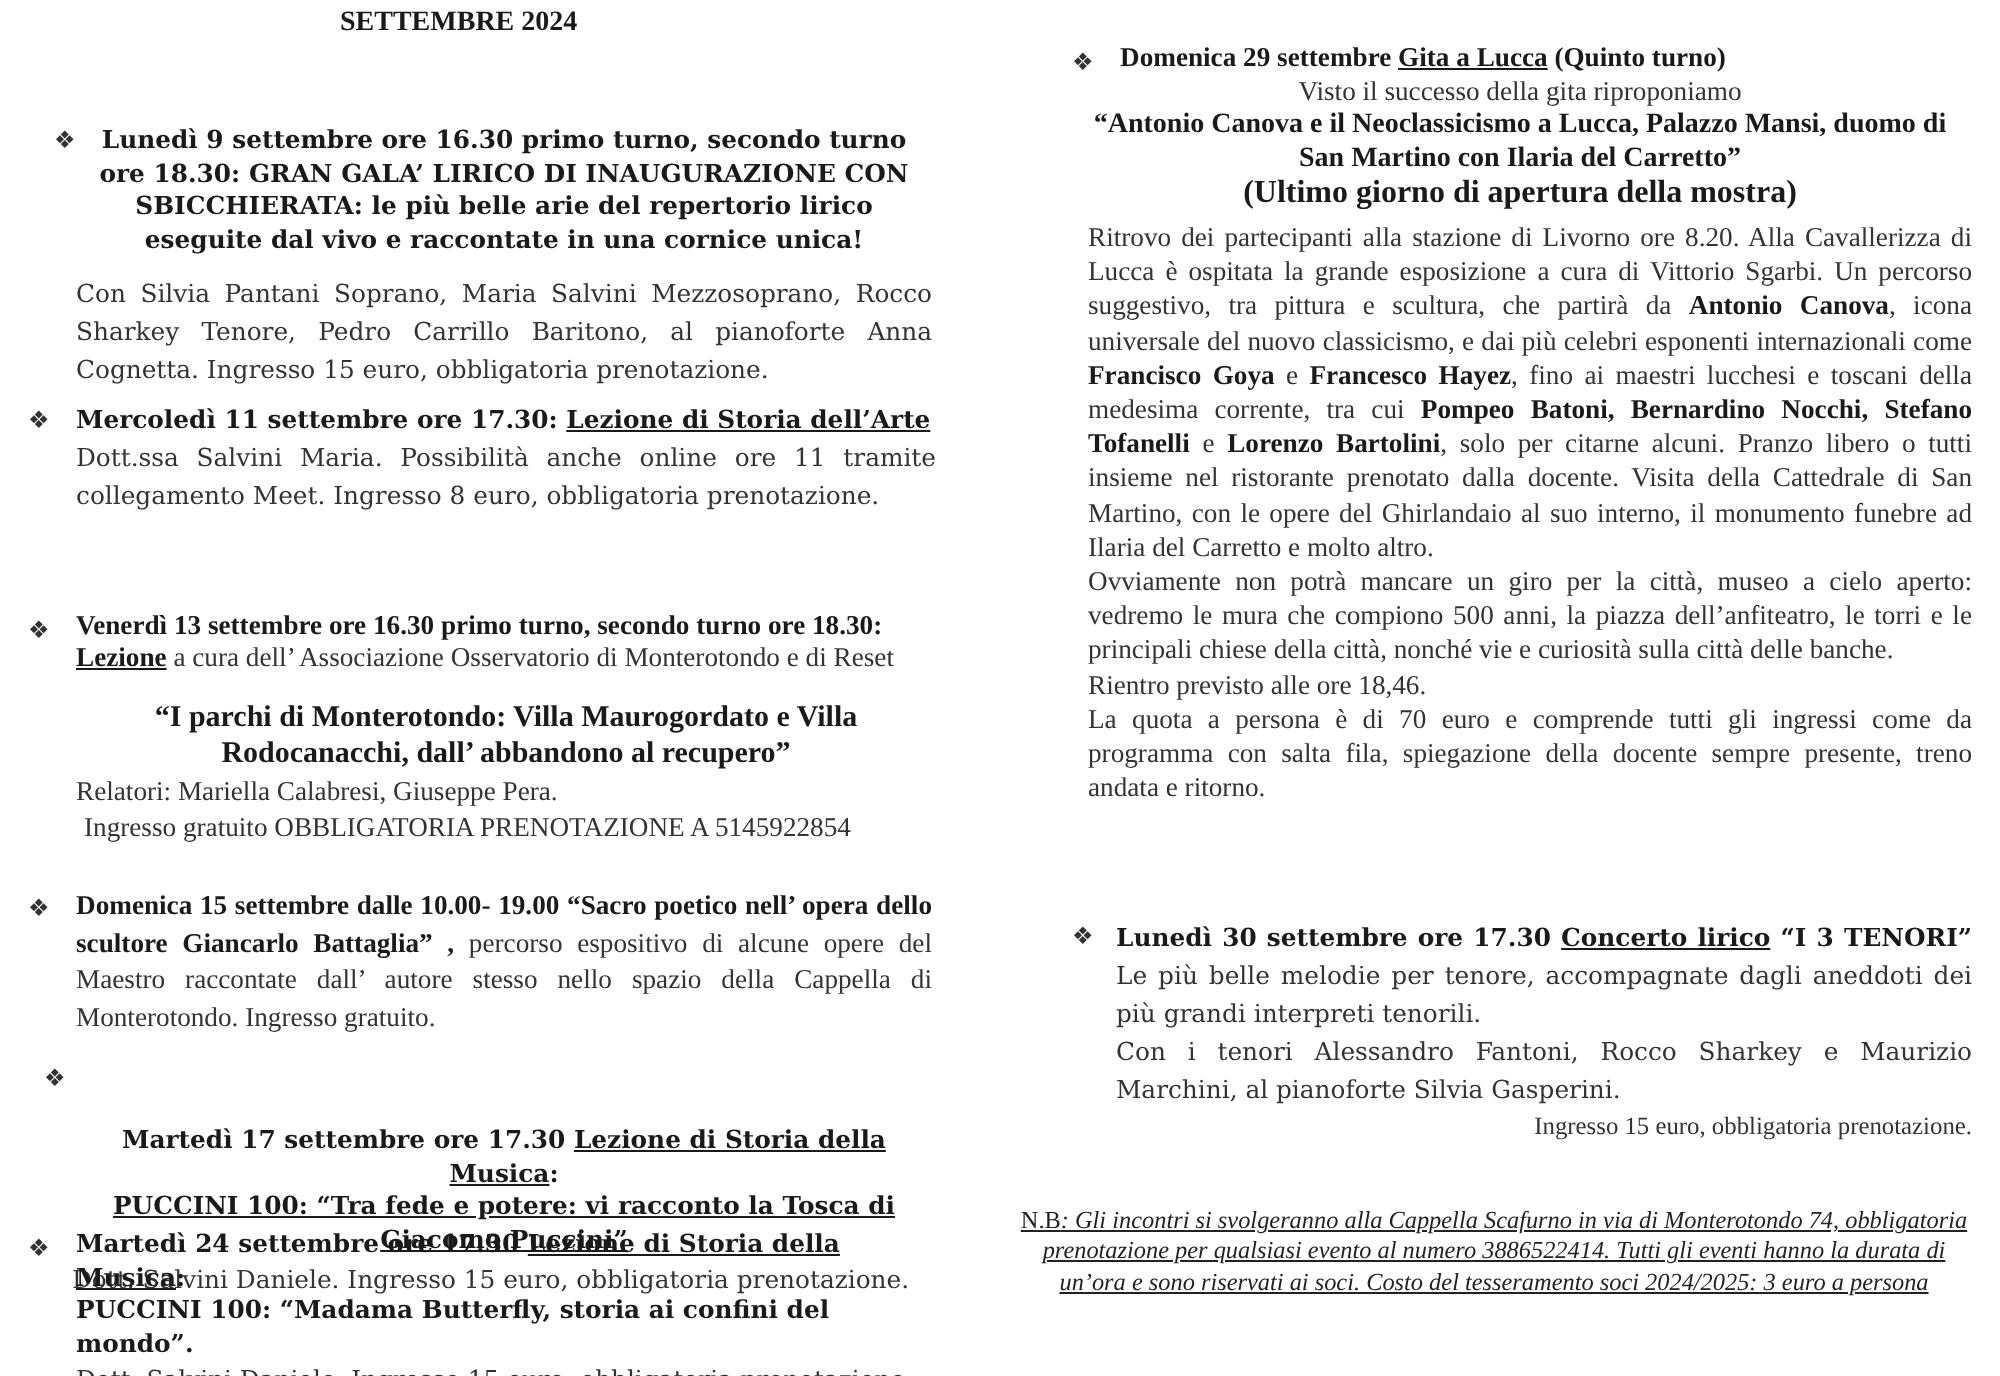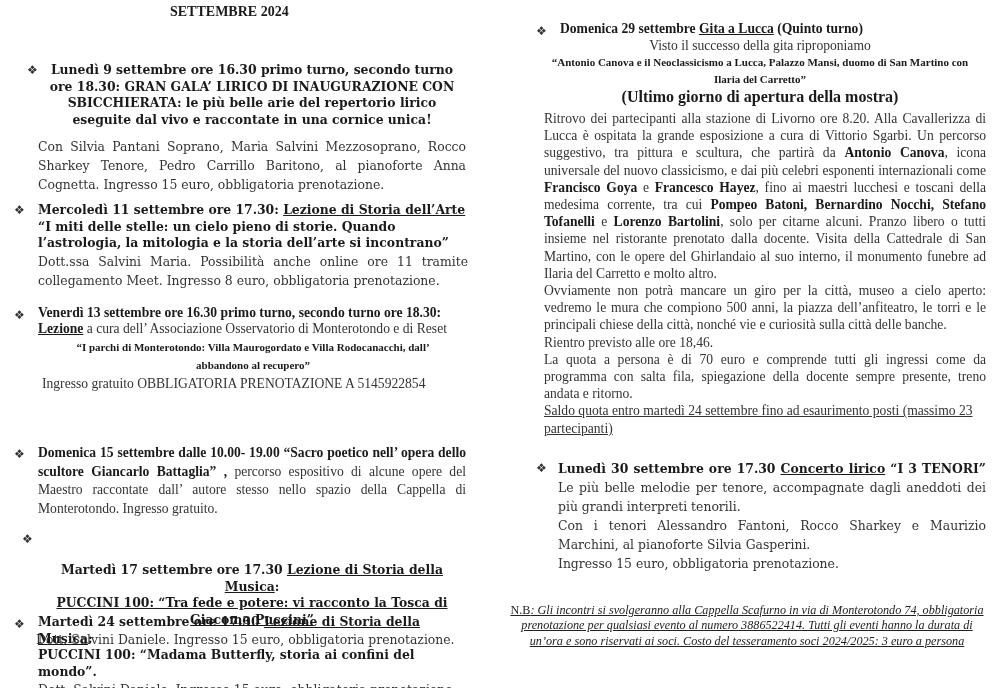--- a/index.html
+++ b/index.html
@@ -28,30 +28,30 @@
   <div>
     <span class="bul" style="left:27px;top:63px;">❖</span>
     <div class="ev c b" style="left:38px;top:62px;width:428px;">Lunedì 9 settembre ore 16.30 primo turno, secondo turno ore 18.30:  GRAN GALA’ LIRICO DI INAUGURAZIONE CON SBICCHIERATA: le più belle arie del repertorio lirico eseguite dal vivo e raccontate in una cornice unica!</div>
     <div class="ev j norm" style="left:38px;top:137px;width:428px;line-height:19px;">Con Silvia Pantani Soprano, Maria Salvini Mezzosoprano, Rocco Sharkey Tenore, Pedro Carrillo Baritono, al pianoforte Anna Cognetta. Ingresso 15 euro, obbligatoria prenotazione.</div>
   </div>
 
   <div>
     <span class="bul" style="left:14px;top:203px;">❖</span>
     <div class="ev" style="left:38px;top:202px;width:430px;">
       <span class="b">Mercoledì 11 settembre ore 17.30: </span><span class="b u">Lezione di Storia dell’Arte</span>
-      <p class="b">“I miti delle stelle: un cielo pieno di storie. Quando l’astrologia, la mitologia e la storia dell’arte si incontrano”</p>
       <p class="j norm" style="line-height:19px;">Dott.ssa Salvini Maria. Possibilità anche online ore 11 tramite collegamento Meet. Ingresso 8 euro, obbligatoria prenotazione.</p>
     </div>
   </div>
 
   <div>
     <span class="bul" style="left:14px;top:308px;">❖</span>
     <div class="tnr" style="position:absolute;left:38px;top:305px;width:430px;">
       <span class="b">Venerdì 13 settembre ore 16.30 primo turno, secondo turno ore 18.30: </span><span class="b u">Lezione</span><span class="norm"> a cura dell’ Associazione Osservatorio di Monterotondo e di Reset</span>
-      <p class="b c" style="margin-top:0;font-size:11px;line-height:18px;padding:0 30px;">“I parchi di Monterotondo:  Villa Maurogordato e Villa Rodocanacchi, dall’ abbandono al recupero”</p>
+      <p class="b c" style="margin-top:12px;font-size:15px;line-height:18px;padding:0 30px;">“I parchi di Monterotondo:  Villa Maurogordato e Villa Rodocanacchi, dall’ abbandono al recupero”</p>
+      <p class="norm" style="margin-top:2px;">Relatori:  Mariella Calabresi, Giuseppe Pera.</p>
       <p class="norm" style="padding-left:4px;margin-top:2px;">Ingresso gratuito OBBLIGATORIA  PRENOTAZIONE A 5145922854</p>
     </div>
   </div>
 
   <div>
     <span class="bul" style="left:14px;top:447px;">❖</span>
     <div class="tnr j" style="position:absolute;left:38px;top:444px;width:428px;line-height:18.6px;">
       <span class="b">Domenica 15 settembre dalle 10.00- 19.00 “Sacro poetico nell’ opera dello scultore Giancarlo Battaglia” ,</span><span class="norm"> percorso espositivo di alcune opere del Maestro raccontate dall’ autore stesso nello spazio della Cappella di Monterotondo. Ingresso gratuito.</span>
     </div>
   </div>
@@ -77,37 +77,36 @@
 
 <div id="right" class="col">
 
   <div>
     <span class="bul" style="left:16px;top:24px;">❖</span>
     <div class="tnr" style="position:absolute;left:40px;top:21px;width:430px;">
       <span class="b">Domenica 29 settembre </span><span class="b u">Gita a Lucca</span><span class="b"> (Quinto turno)</span>
     </div>
     <div class="tnr" style="position:absolute;left:0;top:38px;width:480px;">
       <p class="c norm">Visto il successo della gita riproponiamo</p>
-      <p class="c b" style="font-size:11px;line-height:17px;padding:0 20px;">“Antonio Canova e il Neoclassicismo a Lucca, Palazzo Mansi, duomo di San Martino con Ilaria del Carretto”</p>
+      <p class="c b" style="font-size:14px;line-height:17px;padding:0 20px;">“Antonio Canova e il Neoclassicismo a Lucca, Palazzo Mansi, duomo di San Martino con Ilaria del Carretto”</p>
       <p class="c b" style="font-size:16px;line-height:17px;">(Ultimo giorno di apertura della mostra)</p>
     </div>
     <div class="tnr j norm" style="position:absolute;left:24px;top:110px;width:442px;line-height:17.2px;">
       <p id="trip-body"><span>Ritrovo dei partecipanti alla stazione di Livorno ore 8.20. Alla Cavallerizza di Lucca è ospitata la grande esposizione a cura di Vittorio Sgarbi. Un percorso suggestivo, tra pittura e scultura, che partirà da </span><span class="b">Antonio Canova</span><span>, icona universale del nuovo classicismo, e dai più celebri esponenti internazionali come </span><span class="b">Francisco Goya</span><span> e </span><span class="b">Francesco Hayez</span><span>, fino ai maestri lucchesi e toscani della medesima corrente, tra cui </span><span class="b">Pompeo Batoni, Bernardino Nocchi, Stefano Tofanelli</span><span> e </span><span class="b">Lorenzo Bartolini</span><span>, solo per citarne alcuni. Pranzo libero o tutti insieme nel ristorante prenotato dalla docente. Visita della Cattedrale di San Martino, con le opere del Ghirlandaio al suo interno, il monumento funebre ad Ilaria del Carretto e molto altro.</span></p>
       <p>Ovviamente non potrà mancare un giro per la città, museo a cielo aperto: vedremo le mura che compiono 500 anni, la piazza dell’anfiteatro, le torri e le principali chiese della città, nonché vie e curiosità sulla città delle banche.</p>
       <p>Rientro previsto alle ore 18,46.</p>
       <p>La quota a persona è di 70 euro e comprende tutti gli ingressi come da programma con salta fila, spiegazione della docente sempre presente, treno andata e ritorno.</p>
-      <p class="u" style="text-align:left;">Saldo quota entro martedì 24 settembre  fino ad esaurimento posti (massimo 23 partecipanti)</p>
     </div>
   </div>
 
   <div>
     <span class="bul" style="left:16px;top:461px;">❖</span>
     <div class="ev j" style="left:38px;top:459px;width:428px;line-height:19px;">
       <span class="b">Lunedì 30 settembre ore 17.30 </span><span class="b u">Concerto lirico</span><span class="b">  “I  3 TENORI”</span><span class="norm"> Le più belle melodie per tenore, accompagnate dagli aneddoti dei più grandi interpreti tenorili.</span>
       <p class="norm">Con i tenori Alessandro Fantoni,  Rocco Sharkey e Maurizio Marchini, al pianoforte Silvia Gasperini.</p>
-      <p class="norm" style="text-align:left;">Ingresso 15 euro, obbligatoria prenotazione.</p>
+      <p class="norm" style="text-align:right;font-family:Liberation Serif, serif;">Ingresso 15 euro, obbligatoria prenotazione.</p>
     </div>
   </div>
 
   <div class="nb" style="position:absolute;left:-10px;top:603px;width:474px;">
     <span style="font-style:normal;">N.B</span><span>: Gli incontri si svolgeranno alla Cappella Scafurno in via di Monterotondo 74, obbligatoria prenotazione per qualsiasi evento al numero 3886522414.        Tutti gli eventi hanno la durata di un’ora e sono riservati ai soci. Costo del tesseramento soci 2024/2025: 3 euro a persona</span>
   </div>
 </div>
 
 </body></html>

